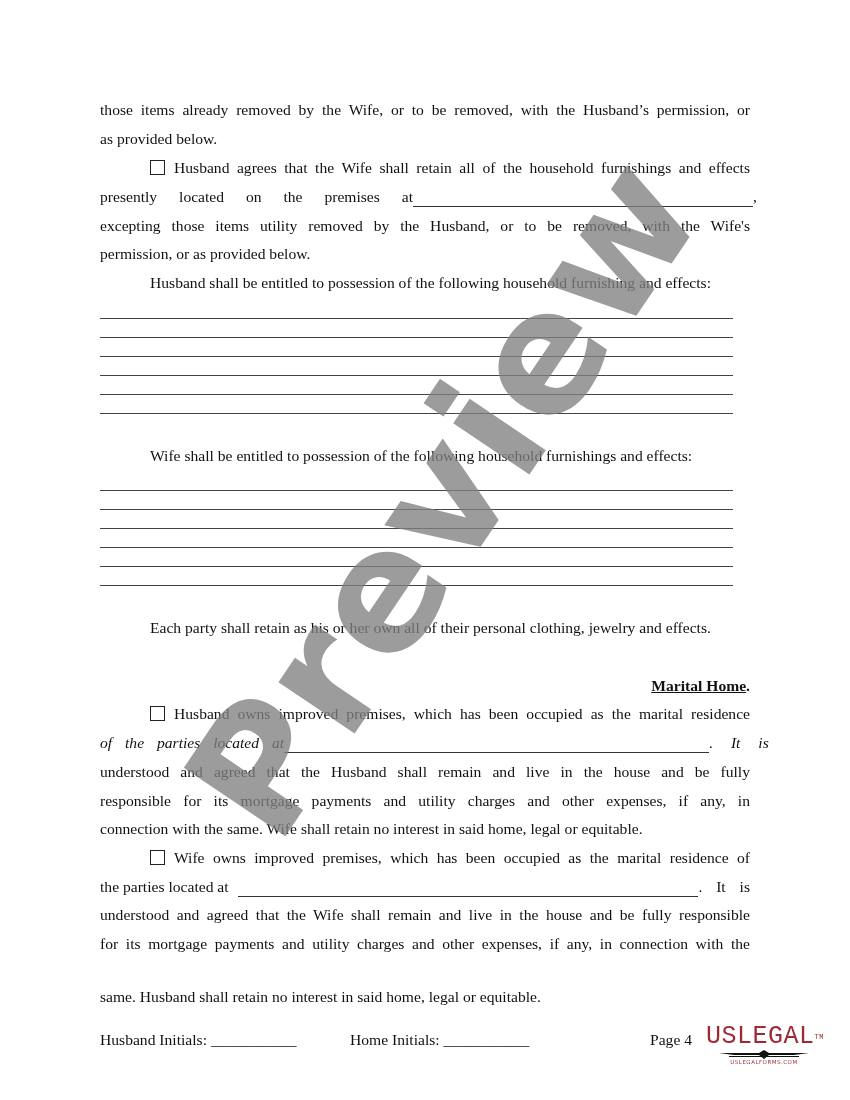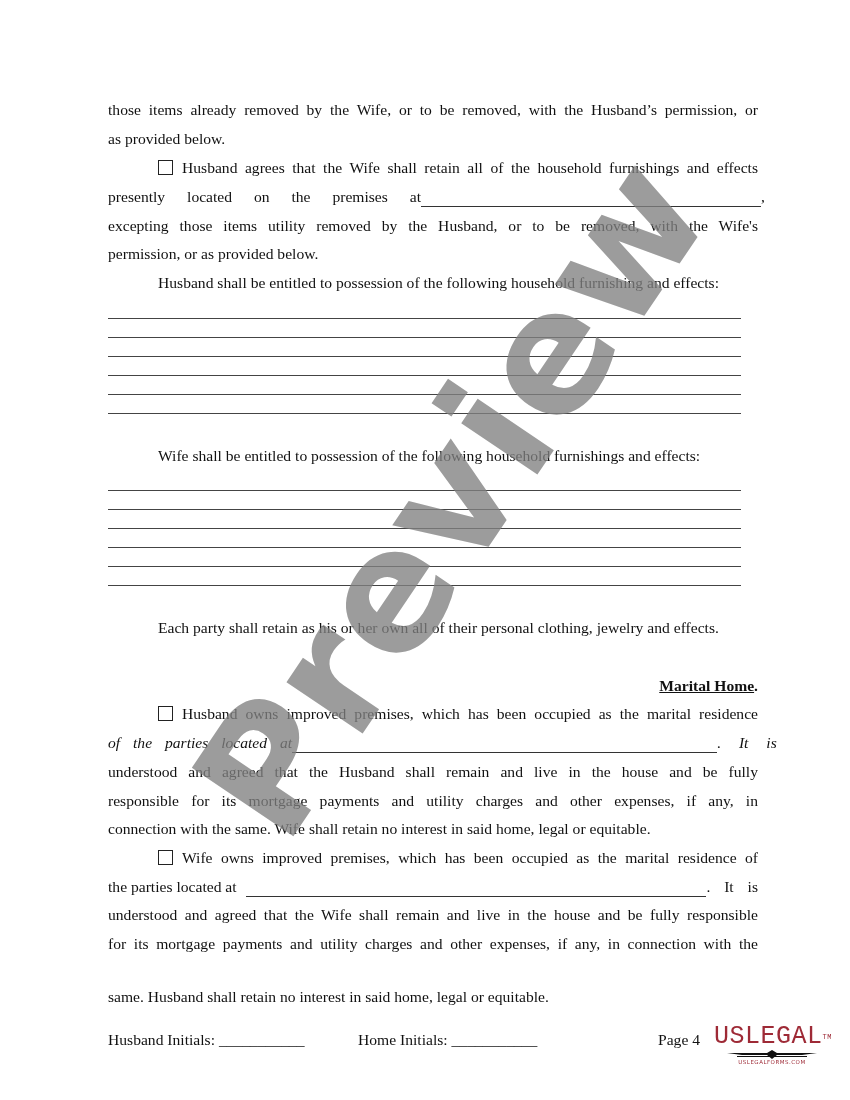--- a/index.html
+++ b/index.html
@@ -1,18 +1,18 @@
 <!DOCTYPE html>
 <html><head>
   <meta charset="utf-8">
   <style>
     html, body { margin: 0; padding: 0; background: #ffffff; }
     body { width: 850px; height: 1100px; position: relative; overflow: hidden;
       font-family: "Liberation Serif", "DejaVu Serif", serif; color: #111; }
-    .page { position: absolute; left: 8px; top: 0; width: 704px; height: 1100px; }
+    .page { position: absolute; left: 0; top: 0; width: 704px; height: 1100px; }
     .line { position: absolute; left: 100px; width: 650px; font-size: 15.6px; line-height: 20px; white-space: nowrap; }
     .just { text-align: justify; text-align-last: justify; }
     .indent { left: 150px; width: 600px; }
     .cb { display: inline-block; width: 15px; height: 15px; border: 1.3px solid #222; vertical-align: -2px; margin-right: 9px; box-sizing: border-box; }
     .blank { display: inline-block; border-bottom: 1px solid #333; height: 14px; vertical-align: baseline; }
     .rule { position: absolute; left: 100px; width: 633px; height: 0; border-top: 1px solid #444; }
     .heading { font-weight: bold; text-decoration: underline; }
     .footer { position: absolute; top: 1030px; font-size: 15.6px; line-height: 20px; white-space: nowrap; }
     .watermark { position: absolute; left: 70px; top: 420px; font-family: "DejaVu Sans", "Liberation Sans", sans-serif;
       font-weight: bold; font-size: 168px; color: rgba(128,128,128,0.78); transform: rotate(-56deg); transform-origin: center center;

